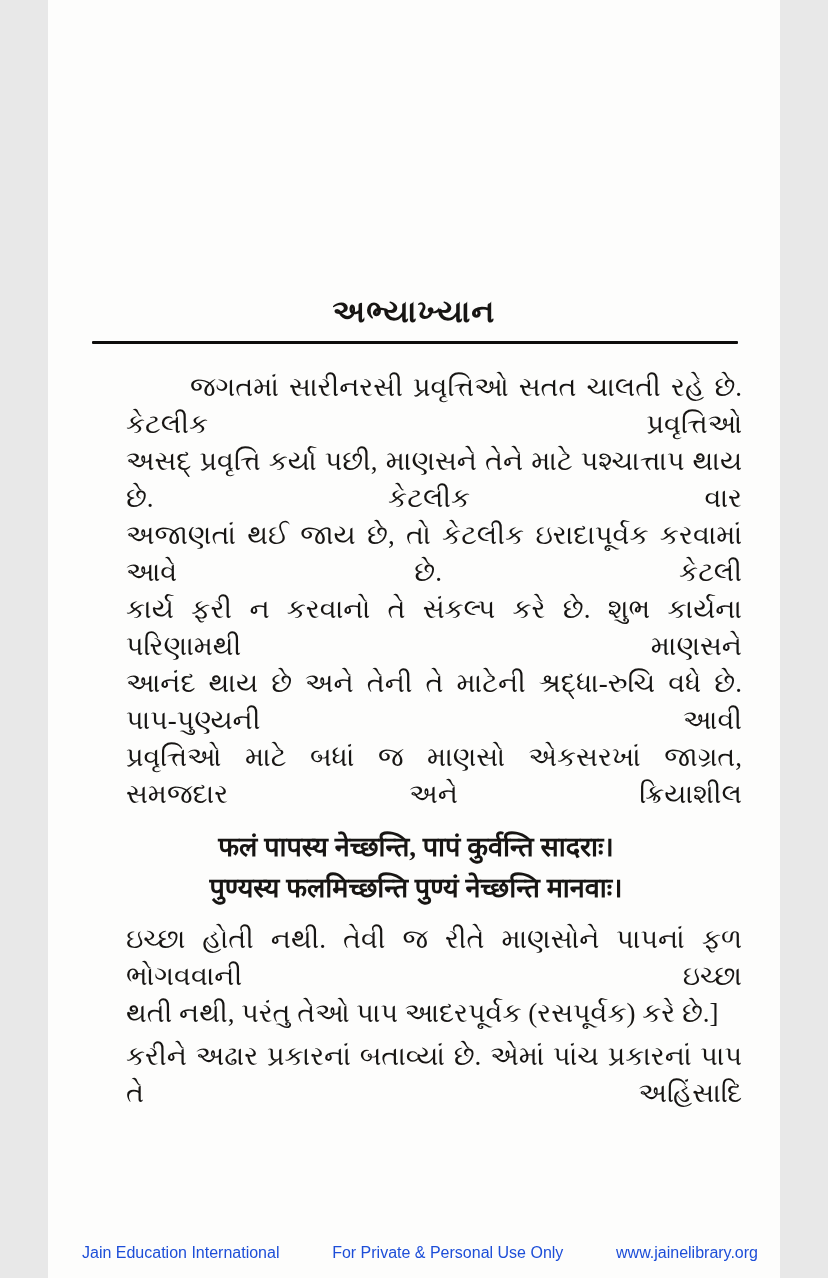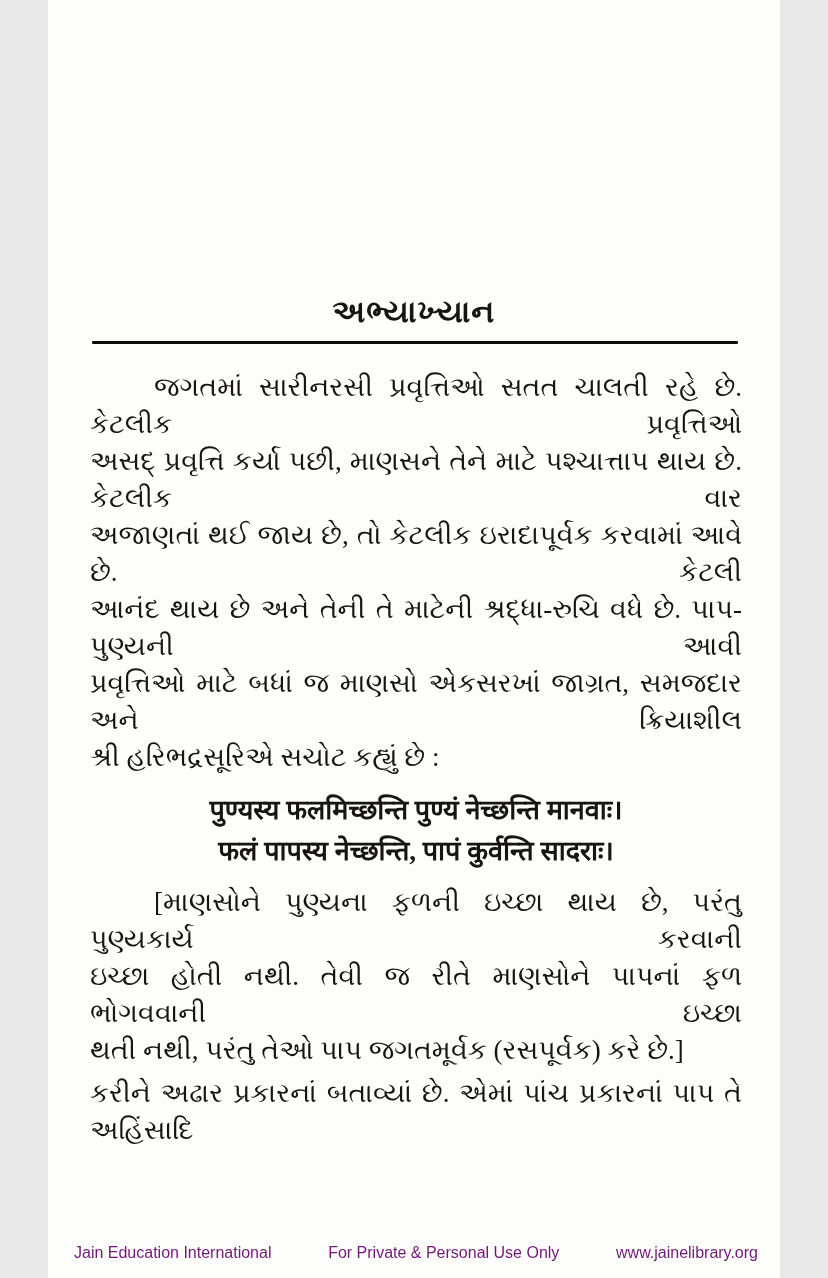--- a/index.html
+++ b/index.html
@@ -29,73 +29,73 @@
   .content {
     margin:25px 38px 0 42px;
     font-size:27px;
   }
   .para { margin:0; }
   .para + .para { margin-top:6px; }
   .line {
     line-height:37px;
     text-align:justify;
     text-align-last:justify;
+    margin-left:36px;
   }
   .line.indent { text-indent:64px; }
   .line.end { text-align-last:left; }
   .verse {
     margin:14px 0 12px 0;
     font-weight:bold;
   }
   .verse .vline {
     line-height:41px;
     text-align:center;
     text-align-last:center;
     font-size:27px;
   }
   .footer {
     position:absolute;
-    left:4px; right:0; bottom:16px;
+    left:12px; right:0; bottom:16px;
     display:flex;
     justify-content:space-between;
     align-items:baseline;
     padding:0 22px 0 22px;
-    color:#701a75;
+    color:#1d4ed8;
     font-family:"Liberation Sans","DejaVu Sans",sans-serif;
     font-size:16px;
   }
 </style>
 </head>
 <body>
 
 <div class="page">
 
   <div class="title">અભ્યાખ્યાન</div>
   <div class="rule"></div>
 
   <div class="content">
 
     <div class="para">
       <div class="line indent">જગતમાં સારીનરસી પ્રવૃત્તિઓ સતત ચાલતી રહે છે. કેટલીક પ્રવૃત્તિઓ</div>
       <div class="line">અસદ્ પ્રવૃત્તિ કર્યા પછી, માણસને તેને માટે પશ્ચાત્તાપ થાય છે. કેટલીક વાર</div>
       <div class="line">અજાણતાં થઈ જાય છે, તો કેટલીક ઇરાદાપૂર્વક કરવામાં આવે છે. કેટલી</div>
+      <div class="line">કાર્ય ફરી ન કરવાનો તે સંકલ્પ કરે છે. શુભ કાર્યના પરિણામથી માણસને</div>
       <div class="line">આનંદ થાય છે અને તેની તે માટેની શ્રદ્ધા-રુચિ વધે છે. પાપ-પુણ્યની આવી</div>
       <div class="line">પ્રવૃત્તિઓ માટે બધાં જ માણસો એકસરખાં જાગ્રત, સમજદાર અને ક્રિયાશીલ</div>
-      <div class="line end">શ્રી હરિભદ્રસૂરિએ સચોટ કહ્યું છે :</div>
     </div>
 
     <div class="verse">
+      <div class="vline">फलं पापस्य नेच्छन्ति, पापं कुर्वन्ति सादराः।</div>
       <div class="vline">पुण्यस्य फलमिच्छन्ति पुण्यं नेच्छन्ति मानवाः।</div>
-      <div class="vline">फलं पापस्य नेच्छन्ति, पापं कुर्वन्ति सादराः।</div>
     </div>
 
     <div class="para">
-      <div class="line indent">[માણસોને પુણ્યના ફળની ઇચ્છા થાય છે, પરંતુ પુણ્યકાર્ય કરવાની</div>
       <div class="line">ઇચ્છા હોતી નથી. તેવી જ રીતે માણસોને પાપનાં ફળ ભોગવવાની ઇચ્છા</div>
-      <div class="line end">થતી નથી, પરંતુ તેઓ પાપ જગતમૂર્વક (રસપૂર્વક) કરે છે.]</div>
+      <div class="line end">થતી નથી, પરંતુ તેઓ પાપ આદરપૂર્વક (રસપૂર્વક) કરે છે.]</div>
     </div>
 
     <div class="para">
       <div class="line">કરીને અઢાર પ્રકારનાં બતાવ્યાં છે. એમાં પાંચ પ્રકારનાં પાપ તે અહિંસાદિ</div>
 
     </div>
 
   </div>
 
   <div class="footer">

